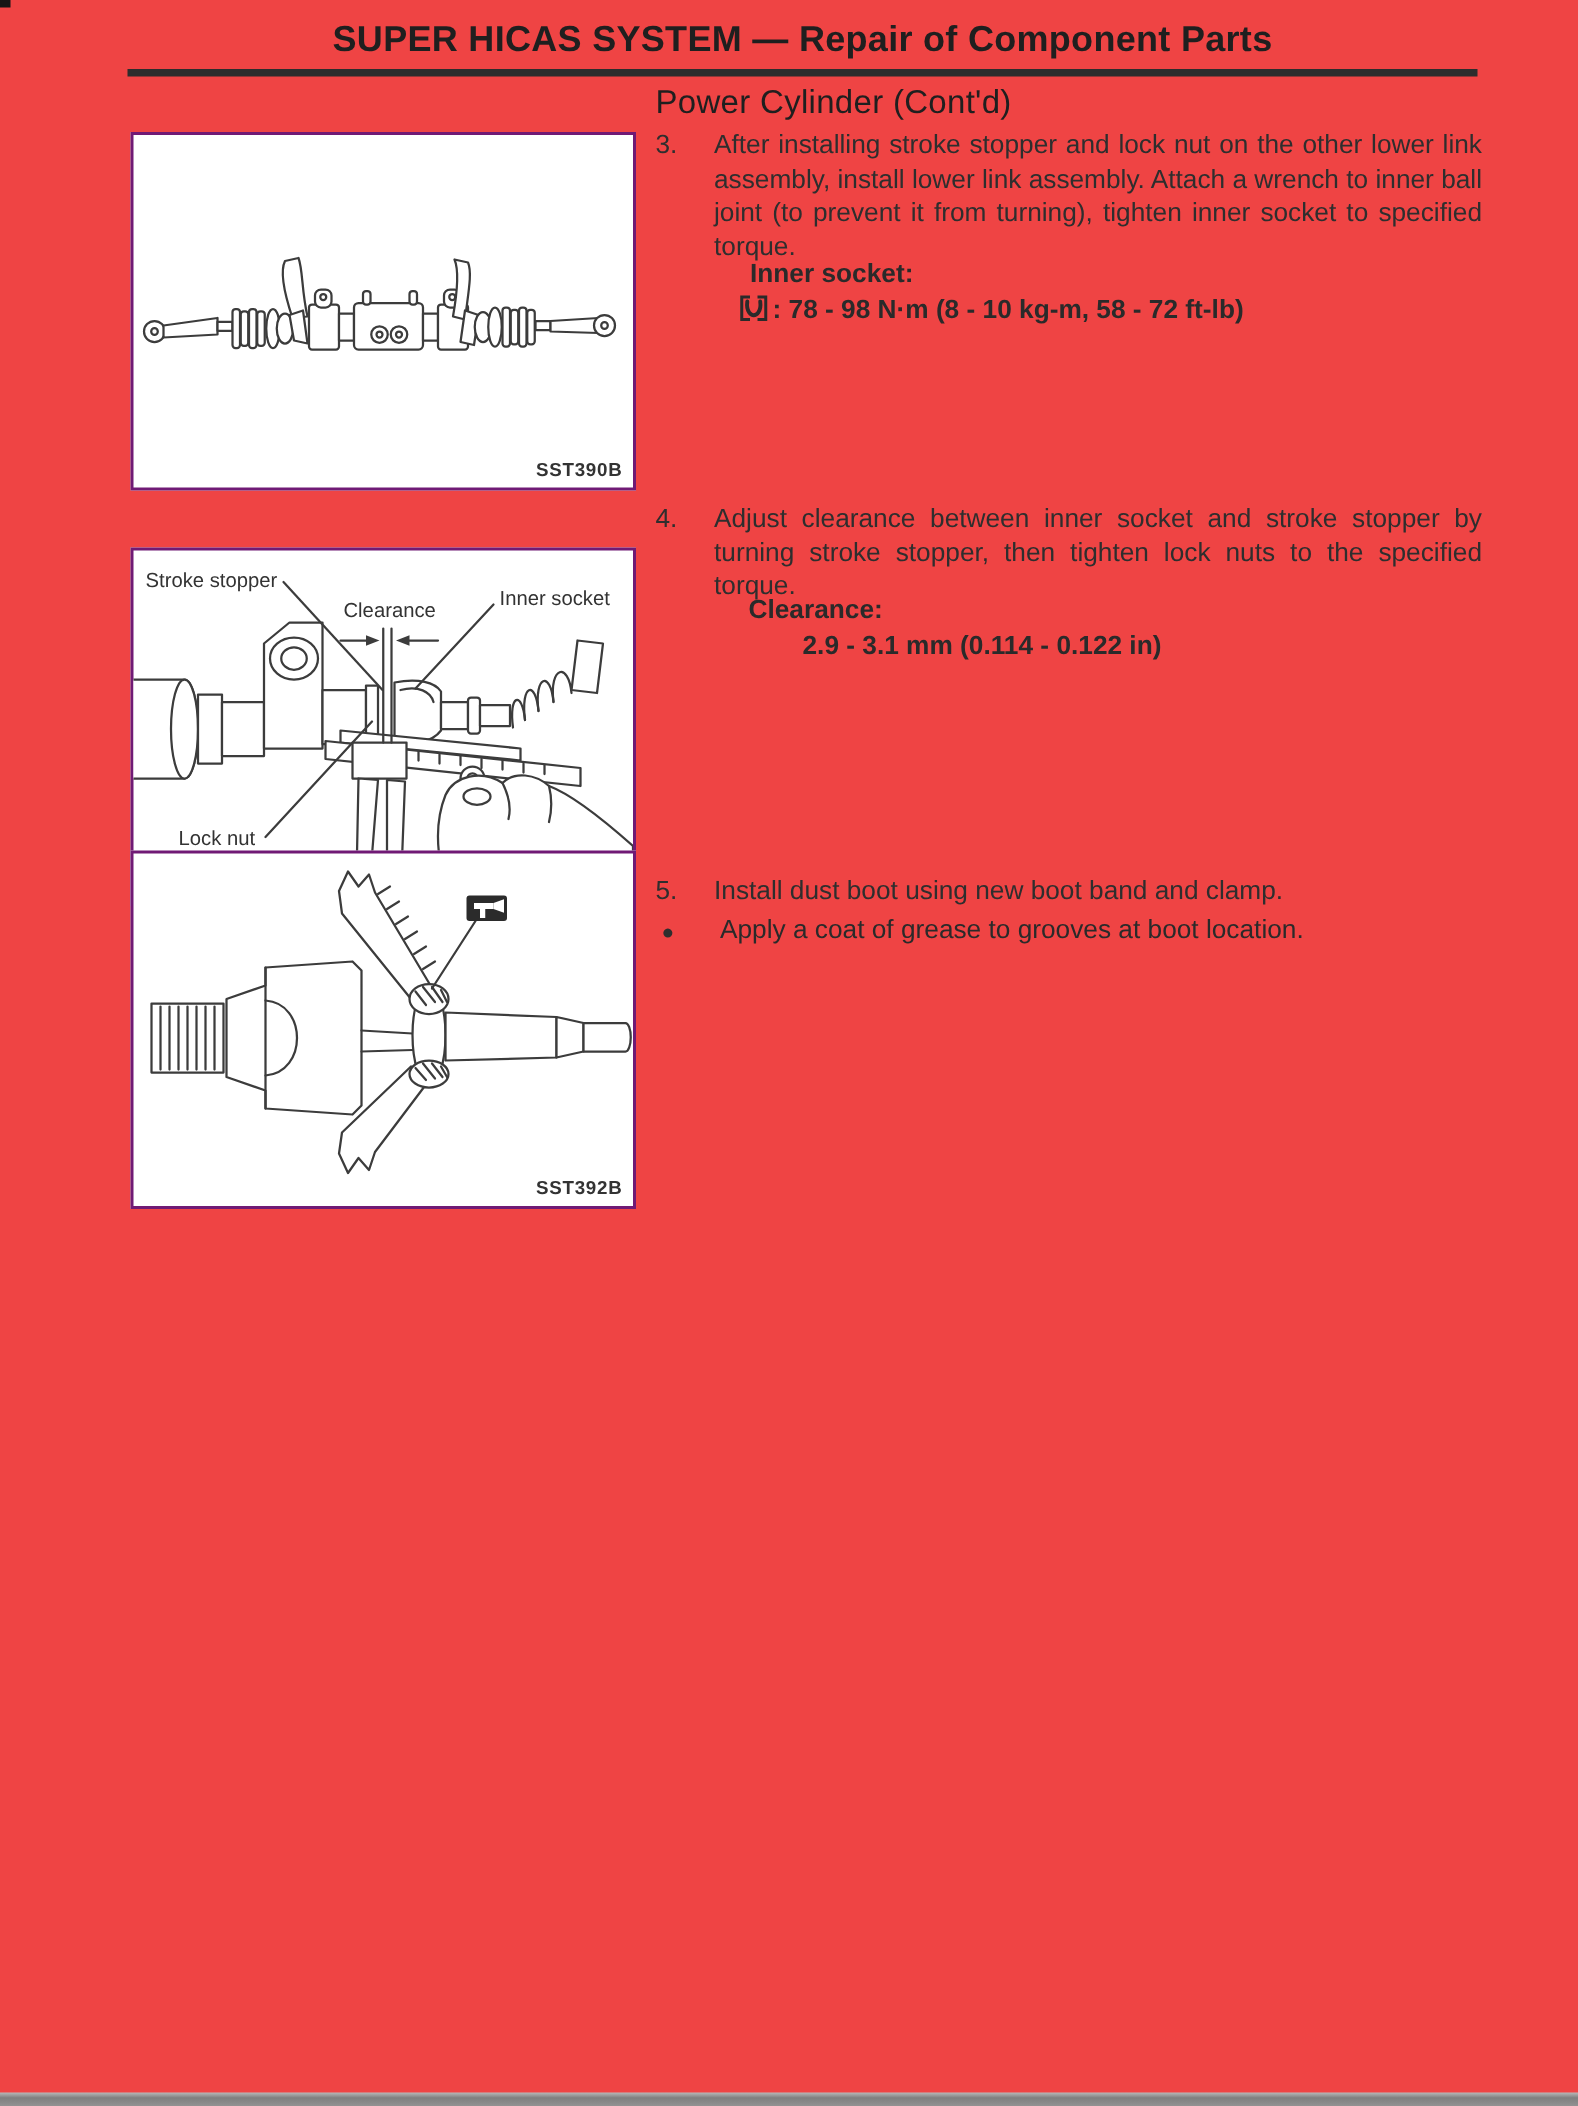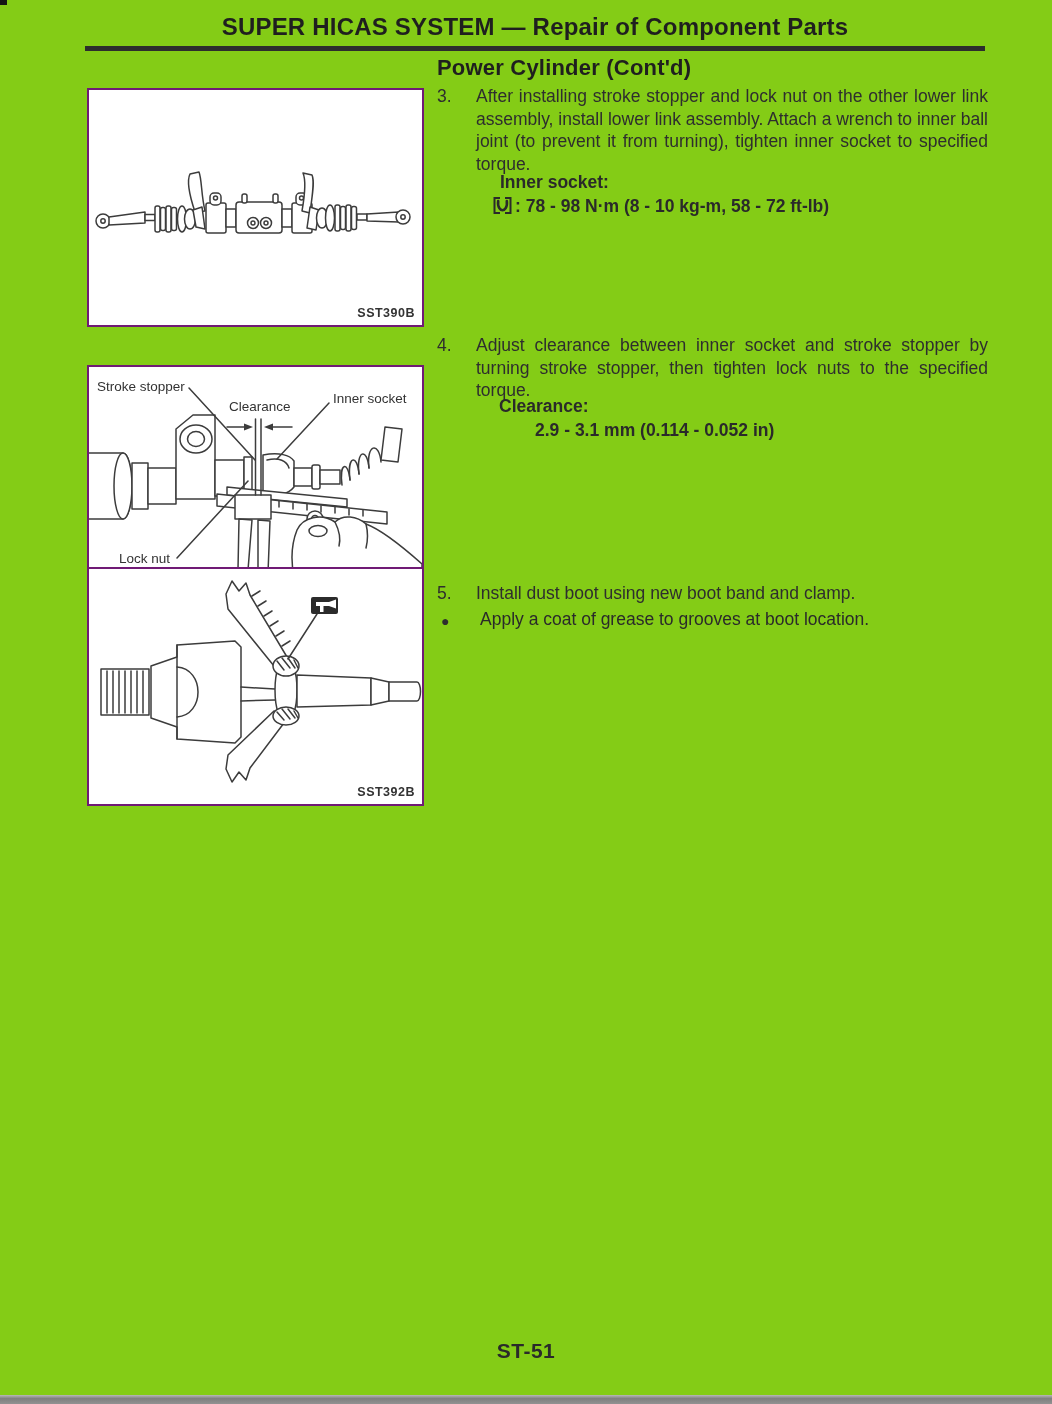--- a/index.html
+++ b/index.html
@@ -1,27 +1,27 @@
 <!DOCTYPE html>
 <html><head>
 <meta charset="utf-8">
 <style>
   html,body{margin:0;padding:0;background:#ffffff;}
   .page{
-    position:relative;width:1052px;height:1404px;background:#84cc16;
+    position:relative;width:1052px;height:1404px;background:#ef4444;
     font-family:"Liberation Sans", sans-serif;color:#2e2e2e;overflow:hidden;
   }
   .corner-mark{position:absolute;left:0;top:0;width:7px;height:5px;background:#151515;}
   .header-title{
     position:absolute;left:85px;top:13px;width:900px;text-align:center;
     font-size:24px;font-weight:bold;color:#1f1f1f;letter-spacing:.2px;
   }
   .header-rule{position:absolute;left:85px;top:46px;width:900px;height:5px;background:#2d2d2d;}
   .section-title{
-    position:absolute;left:437px;top:55px;font-size:22px;font-weight:bold;color:#1f1f1f;letter-spacing:.2px;
+    position:absolute;left:437px;top:55px;font-size:22px;font-weight:normal;color:#1f1f1f;letter-spacing:.2px;
   }
   .figure{
     position:absolute;left:87px;width:337px;height:239px;border:2px solid #701a75;
     background:#fff;box-sizing:border-box;
   }
   .fig1{top:88px;} .fig2{top:337px;margin-top:28px;} .fig3{top:567px;}
   .figure svg{position:absolute;left:0;top:0;}
   .fig-code{
     position:absolute;right:7px;bottom:5px;font-size:12.5px;color:#333;letter-spacing:.5px;font-weight:bold;
   }
@@ -233,28 +233,27 @@
       <span class="spec-value">: 78 - 98 N·m (8 - 10 kg-m, 58 - 72 ft-lb)</span>
     </div>
   </div>
 
   <div class="step step4">
     <div class="num">4.</div>
     <div class="txt">Adjust clearance between inner socket and stroke stopper by turning stroke stopper, then tighten lock nuts to the specified torque.</div>
   </div>
   <div class="spec spec4">
     <div class="spec-label">Clearance:</div>
-    <div class="spec-value">2.9 - 3.1 mm (0.114 - 0.052 in)</div>
+    <div class="spec-value">2.9 - 3.1 mm (0.114 - 0.122 in)</div>
   </div>
 
   <div class="step step5">
     <div class="num">5.</div>
     <div class="txt">Install dust boot using new boot band and clamp.</div>
   </div>
   <div class="note">
     <div class="marker">●</div>
     <div class="txt">Apply a coat of grease to grooves at boot location.</div>
   </div>
 
-  <div class="footer">ST-51</div>
   <div class="bottom-bar"></div>
 
 </div>
 
 </body></html>

